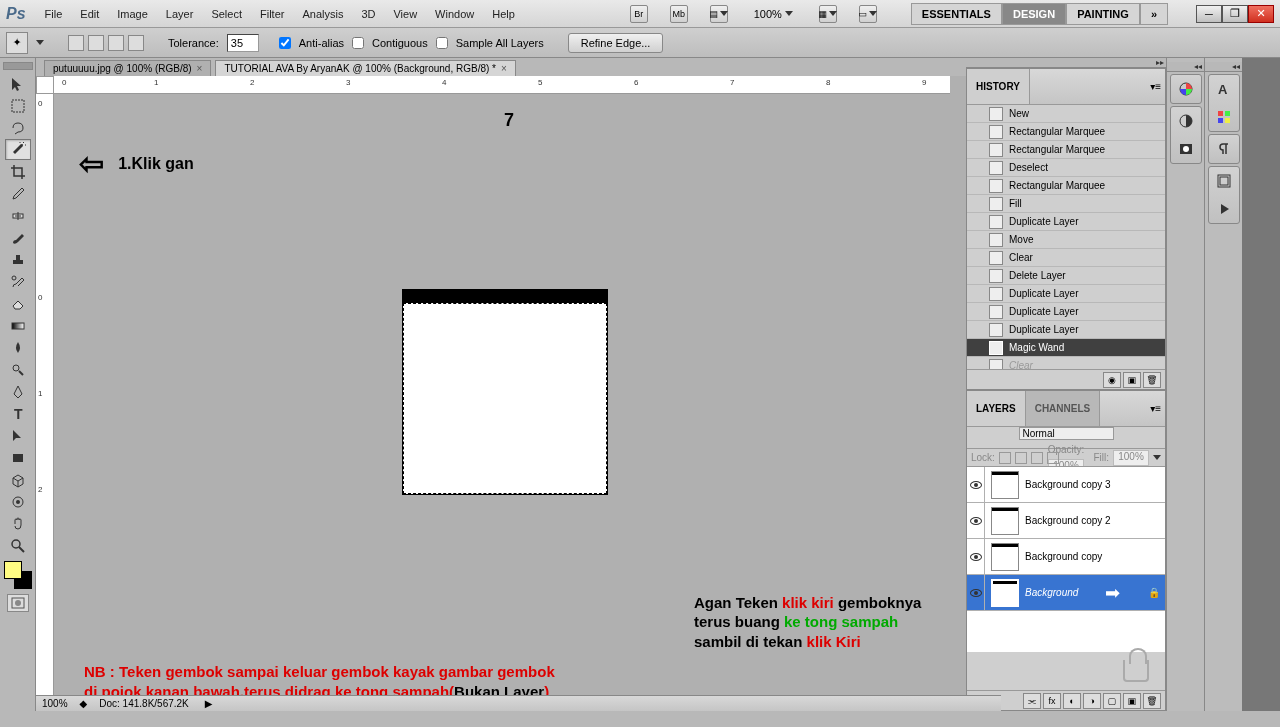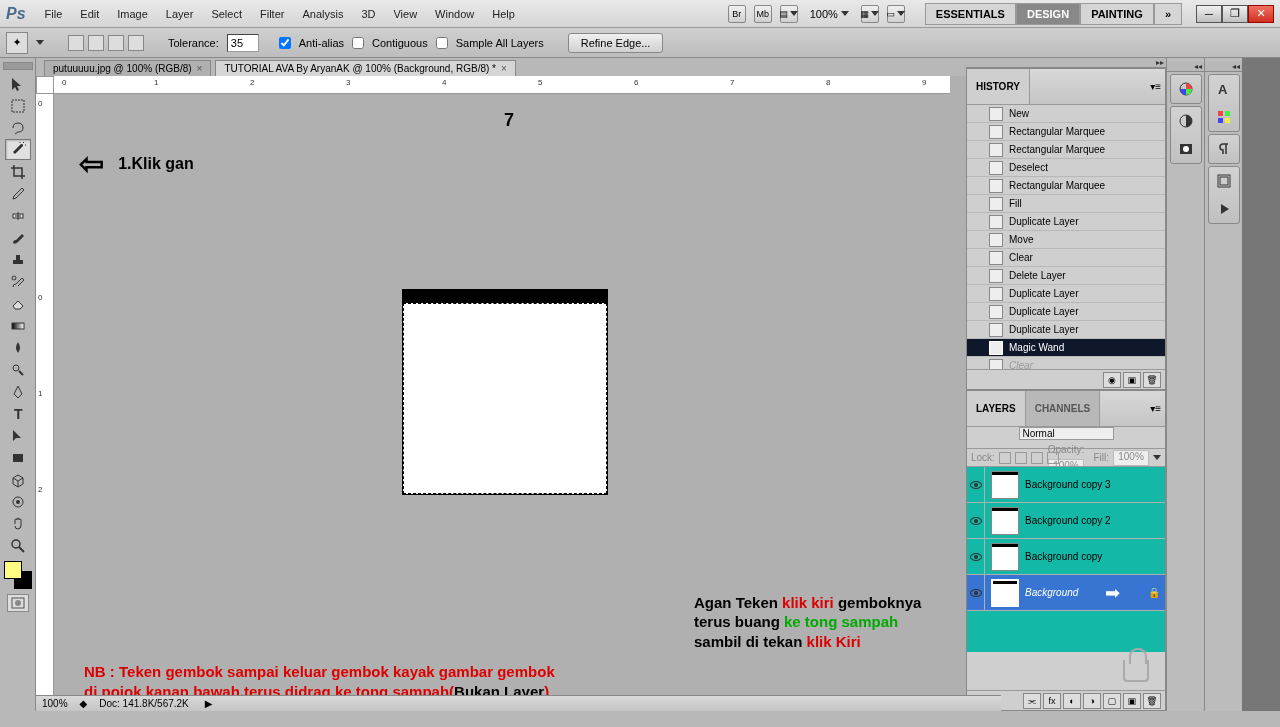--- a/index.html
+++ b/index.html
@@ -2,21 +2,21 @@
 <html><head>
 <meta charset="utf-8">
 <style>
 * { margin: 0; padding: 0; box-sizing: border-box; font-family: "Segoe UI", Tahoma, sans-serif; }
 body { background: #b8b8b8; width: 1280px; height: 727px; overflow: hidden; position: relative; font-size: 11px; }
 
 
 .menubar { height: 28px; background: linear-gradient(#e9e9e9, #d5d5d5); display: flex; align-items: center; padding: 0 6px; border-bottom: 1px solid #999; }
 .ps-logo { font-size: 16px; font-weight: bold; color: #4a6a8a; font-style: italic; margin-right: 10px; }
 .menu-item { padding: 4px 9px; color: #222; cursor: pointer; }
-.menubar-right { margin-left: auto; display: flex; align-items: center; gap: 8px; }
+.menubar-right { margin-left: auto; display: flex; align-items: center; gap: 22px; }
 .menubar-icon { width: 18px; height: 18px; border: 1px solid #888; background: linear-gradient(#f0f0f0,#d0d0d0); display: flex; align-items: center; justify-content: center; font-size: 9px; border-radius: 2px;}
 .zoom-dd { display: flex; align-items: center; gap: 3px; font-size: 11px; padding: 0 4px;}
 .workspace-btns { display: flex; align-items: flex-start; gap: 0; margin-left: 12px;}
 .ws-btn { padding: 4px 10px; font-size: 11px; font-weight: bold; background: #d5d5d5; border: 1px solid #999; height: 22px; display: flex; align-items: center;}
 .ws-btn.active { background: #888; color: #fff; }
 .win-controls { display: flex; margin-left: 6px; gap: 0; }
 .win-btn { width: 26px; height: 18px; border: 1px solid #555; background: linear-gradient(#f0f0f0,#c0c0c0); display: flex; align-items: center; justify-content: center; font-size: 11px; }
 .win-btn.close { background: linear-gradient(#f07060,#d03020); color: #fff; border-color: #900; }
 
 
@@ -77,36 +77,36 @@
 
 
 .panel { background: #cfcfcf; border: 1px solid #888; display: flex; flex-direction: column;}
 .panel-history { flex: 0 0 auto; height: 322px;}
 .panel-header { height: 36px; display: flex; align-items: center; border-bottom: 1px solid #999; background: linear-gradient(#d8d8d8,#c5c5c5);}
 .panel-tab { font-size: 10px; font-weight: bold; padding: 3px 9px; background: #cfcfcf; border-right: 1px solid #999; height: 100%; display: flex; align-items: center;}
 .panel-tab.inactive { background: #b8b8b8; color: #555;}
 .panel-menu { margin-left: auto; padding: 0 4px; font-size: 10px;}
 .history-list { flex: 1; overflow-y: auto; background: #cfcfcf;}
 .hist-row { height: 18px; display: flex; align-items: center; border-bottom: 1px solid #b8b8b8; padding-left: 22px; gap: 6px; font-size: 10px;}
-.hist-row.selected { background: #0f172a; color: #fff;}
+.hist-row.selected { background: #404040; color: #fff;}
 .hist-row.dimmed { color: #999; font-style: italic;}
 .hist-icon { width: 14px; height: 14px; border: 1px solid #888; background: #eee; display:flex; align-items:center; justify-content:center; font-size: 8px;}
 .hist-row.selected .hist-icon { border-color: #fff;}
 .panel-footer { height: 20px; border-top: 1px solid #999; display: flex; justify-content: flex-end; gap: 2px; padding: 2px 4px; background: #cfcfcf;}
 .pf-btn { width: 18px; height: 16px; border: 1px solid #888; background: #ddd; font-size: 9px; display:flex; align-items:center; justify-content:center;}
 
 
 .panel-layers { flex: 1; border-top: 1px solid #888;}
 .layer-opts { height: 22px; display: flex; align-items: center; border-bottom: 1px solid #999; padding: 0 4px; gap: 4px; font-size: 10px; flex-direction: column;}
 .blend-select { height: 18px; border: 1px solid #999; background: #eee; width: 95px; font-size: 10px; padding: 0 3px;}
 .op-label { color: #888; font-size: 10px;}
 .op-input { width: 36px; height: 16px; border: 1px solid #bbb; background: #eee; font-size: 10px; text-align: center; color: #888;}
 .layer-locks { height: 18px; display: flex; align-items: center; gap: 4px; padding: 0 4px; font-size: 10px; border-bottom: 1px solid #999; color: #888;}
 .lock-chk { width: 12px; height: 12px; border: 1px solid #999;}
-.layers-list { flex: 1; background: #14b8a6; overflow-y: auto;}
+.layers-list { flex: 1; background: #ffffff; overflow-y: auto;}
 .layer-row { height: 36px; display: flex; align-items: center; border-bottom: 1px solid #b0b0b0; gap: 6px;}
 .layer-eye { width: 18px; height: 100%; display: flex; align-items: center; justify-content: center; border-right: 1px solid #b0b0b0;}
 .eye-icon { width: 12px; height: 8px; border: 1px solid #333; border-radius: 50%; position: relative;}
 .eye-icon::after { content: ''; position: absolute; top: 1px; left: 3px; width: 4px; height: 4px; background: #333; border-radius: 50%;}
 .layer-thumb { width: 28px; height: 28px; border: 1px solid #888; background: #fff; position: relative;}
 .layer-thumb::before { content: ''; position: absolute; top: 0; left: 0; right: 0; height: 3px; background: #000;}
 .layer-name { font-size: 10px;}
 .layer-row.selected { background: #3874d1; color: #fff;}
 .layer-row.selected .layer-thumb { border: 2px solid #fff;}
 .layer-lock-icon { margin-left: auto; margin-right: 4px; font-size: 10px;}

